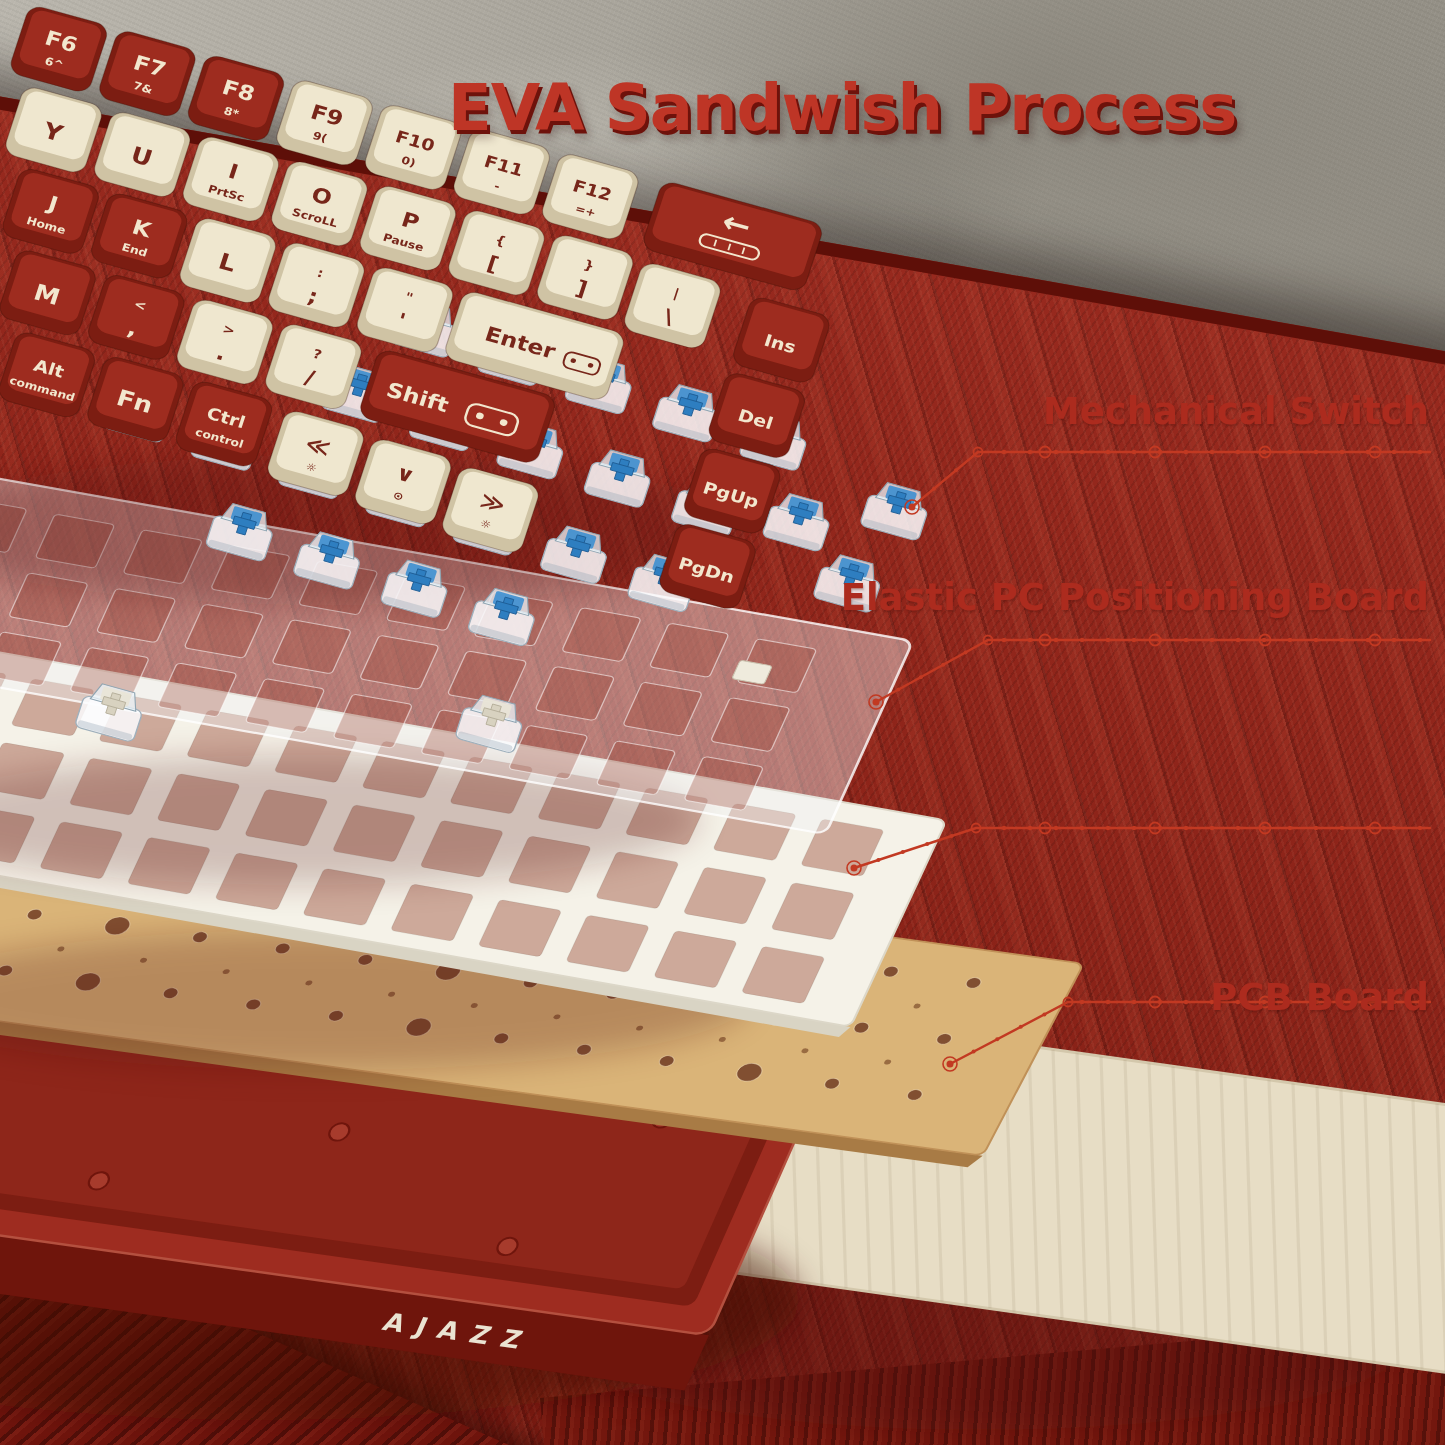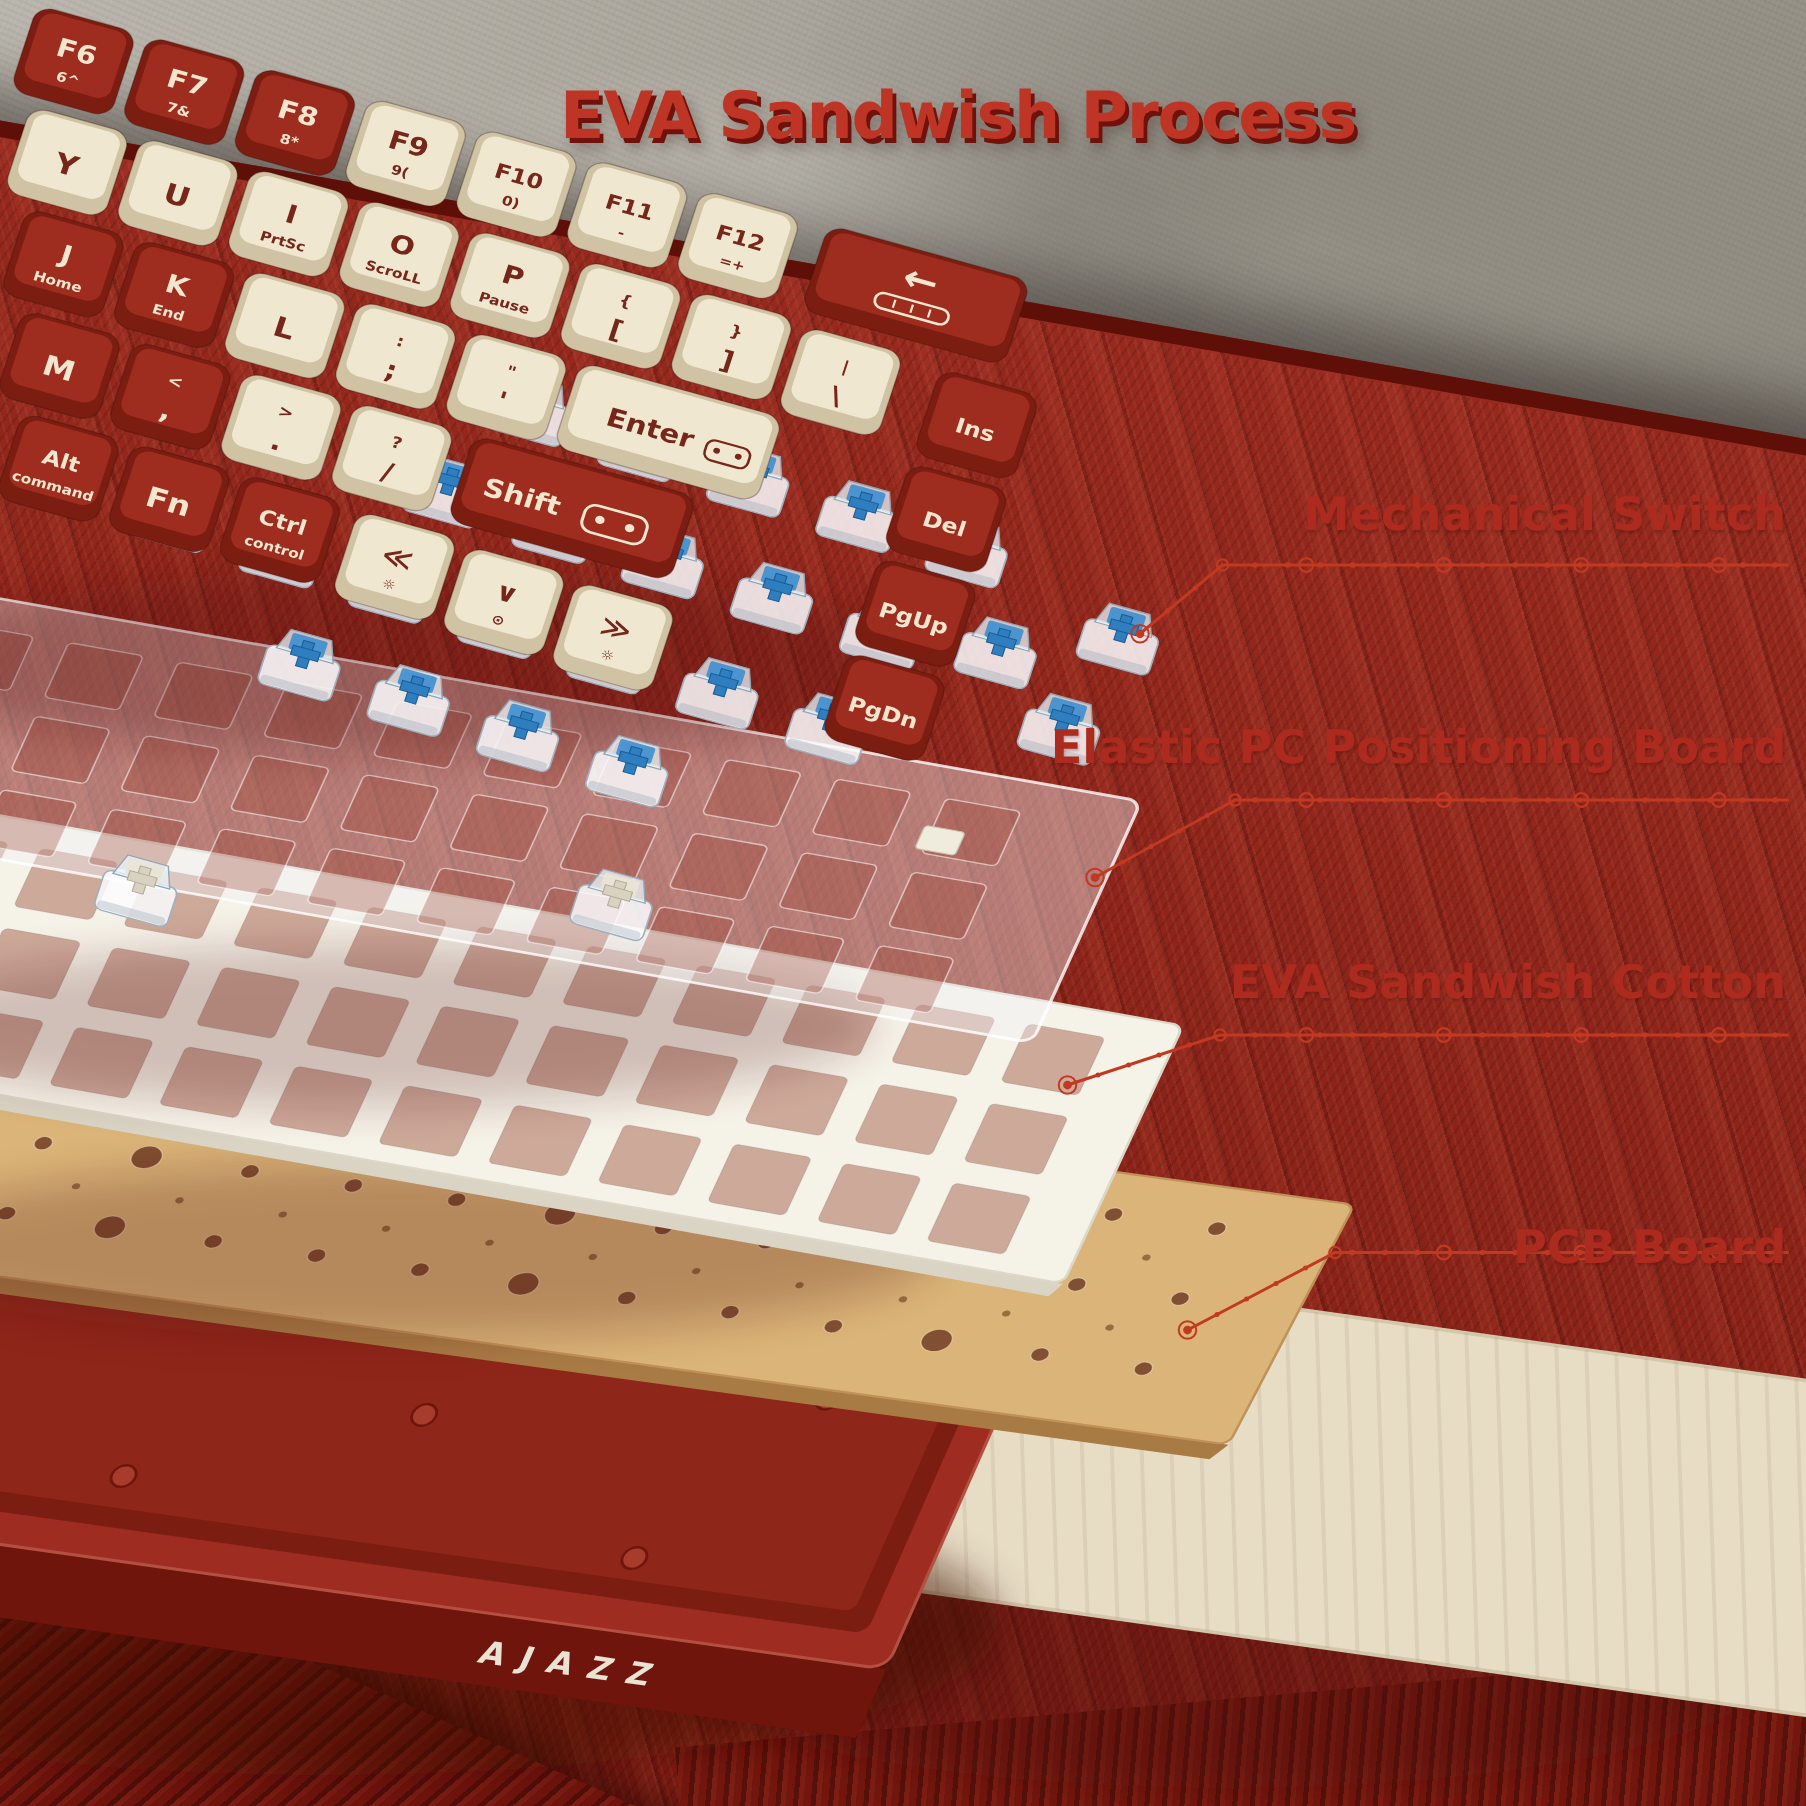--- a/index.html
+++ b/index.html
@@ -30,21 +30,21 @@
     transform:rotate(24deg);transform-origin:0 0;
     background:#70150D;
     background-image:repeating-linear-gradient(115deg, rgba(0,0,0,.28) 0 4px, rgba(255,125,95,.08) 4px 8px, transparent 8px 15px);
     box-shadow:-6px -14px 30px rgba(30,4,2,.55);}
   .strip{position:absolute;left:540px;top:1398px;width:1100px;height:160px;
     transform:rotate(-5deg);transform-origin:0 0;
     background:#73170E;
     background-image:repeating-linear-gradient(100deg, rgba(0,0,0,.25) 0 4px, rgba(255,130,95,.07) 4px 8px, transparent 8px 14px);}
   svg#scene-svg{position:absolute;left:0;top:0;pointer-events:none;}
   .title{position:absolute;top:28px;left:448px;white-space:nowrap;
-    font-family:"DejaVu Sans",sans-serif;font-weight:bold;font-size:52px;letter-spacing:-1px;
+    font-family:"DejaVu Sans",sans-serif;font-weight:bold;font-size:64px;letter-spacing:-1px;
     color:#BE3526;text-shadow:3px 4px 0 #6E120B, 6px 8px 10px rgba(40,10,5,.3);}
   .label{position:absolute;right:16px;white-space:nowrap;
     font-family:"DejaVu Sans",sans-serif;font-weight:bold;font-size:37px;
     color:#AC2B1E;text-shadow:1px 2px 2px rgba(60,12,6,.25);}
   .l0{top:390px}.l1{top:576px}.l2{top:764px}.l3{top:976px}
 </style>
 </head>
 <body>
 
 <div class="stage">
@@ -814,15 +814,14 @@
         <circle cx="997.2" cy="1039.2" r="2" fill="#C23922"></circle>
         <circle cx="973.6" cy="1051.6" r="2" fill="#C23922"></circle>
         <circle cx="950" cy="1064" r="3.5" fill="#C23922"></circle>
         <circle cx="950" cy="1064" r="7" fill="none" stroke="#C23922" stroke-width="1.6"></circle>
       </g>
     </svg>
 
   <h1 class="title">EVA Sandwish Process</h1>
   <div class="label l0">Mechanical Switch</div>
   <div class="label l1">Elastic PC Positioning Board</div>
-  <div class="label l2">EVA Sandwish Cotton</div>
   <div class="label l3">PCB Board</div>
 </div>
 
 </body></html>

